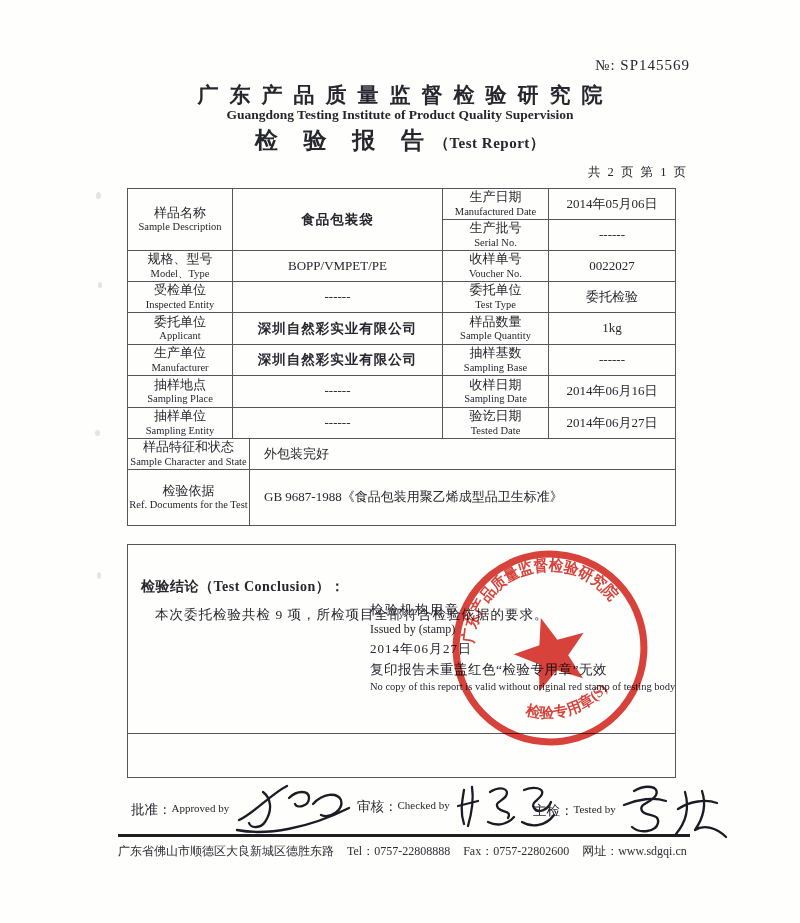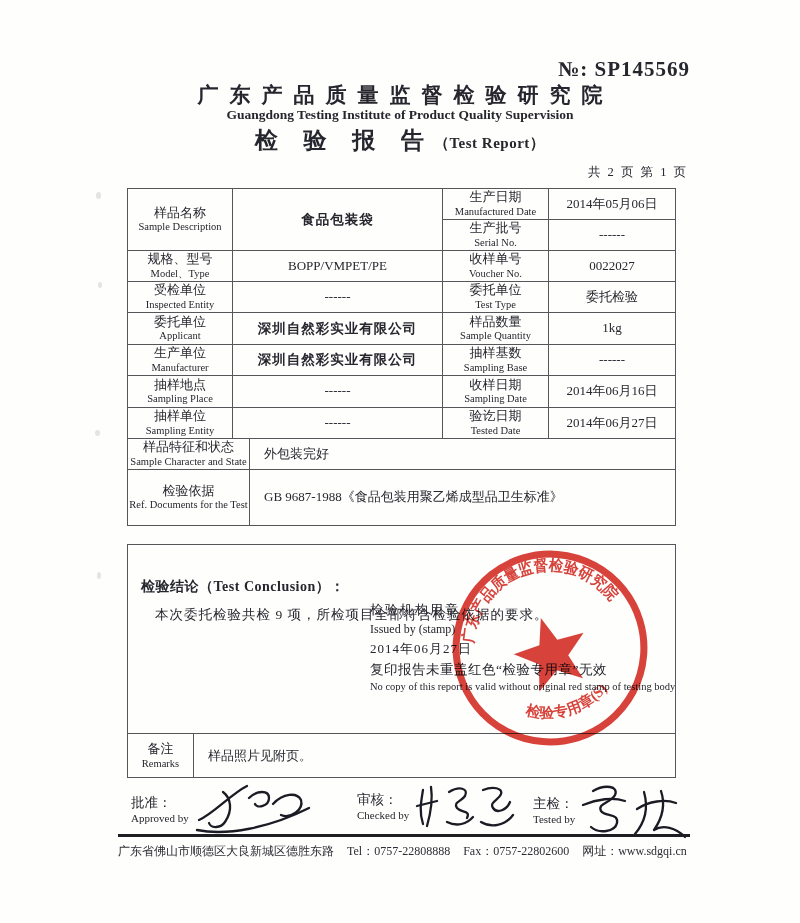--- a/index.html
+++ b/index.html
@@ -10,21 +10,21 @@
   html,body{margin:0;padding:0;background:#ffffff;}
   #page{
     position:relative;
     width:800px;height:923px;
     background:#fefefd;
     font-family:"Liberation Serif","DejaVu Serif",serif;
     color:var(--ink);
     overflow:hidden;
   }
   
-  .report-no{position:absolute;top:57px;right:110px;font-size:21px;font-weight:bold;letter-spacing:1px;}
+  .report-no{position:absolute;top:57px;right:110px;font-size:15px;font-weight:normal;letter-spacing:1px;}
   .institute-cn{position:absolute;top:81px;left:0;width:100%;text-align:center;
     font-size:21px;font-weight:bold;letter-spacing:11px;text-indent:11px;}
   .institute-en{position:absolute;top:107px;left:0;width:100%;text-align:center;
     font-size:13.5px;font-weight:bold;}
   .report-title{position:absolute;top:125px;left:0;width:100%;text-align:center;}
   .report-title .cn{font-size:23px;font-weight:bold;letter-spacing:10px;}
   .report-title .en{font-size:15px;font-weight:bold;letter-spacing:0.5px;}
   .pagination{position:absolute;top:164px;right:112px;font-size:12.5px;letter-spacing:2px;}
 
   
@@ -62,21 +62,21 @@
   .stamp-text .l3{font-size:13px;margin-top:3px;letter-spacing:1px;}
   .stamp-text .l4{font-size:13.5px;margin-top:3px;letter-spacing:0.5px;}
   .stamp-text .l5{font-size:10.5px;margin-top:2px;}
 
   
   .stamp{position:absolute;left:446px;top:544px;width:208px;height:208px;
     mix-blend-mode:multiply;opacity:0.93;pointer-events:none;}
 
   
   .sig-group{position:absolute;top:782px;display:flex;align-items:center;}
-  .sig-label{display:flex;flex-direction:column;align-items:flex-start;line-height:1.2;}
+  .sig-label{display:flex;flex-direction:row;align-items:flex-start;line-height:1.2;}
   .sig-label .cn{font-size:13.5px;}
   .sig-label .en{font-size:11px;}
   .sig-svg{margin-left:6px;}
   .sig-svg path{fill:none;stroke:#1b1b24;stroke-width:2.3;stroke-linecap:round;stroke-linejoin:round;}
 
   
   .footer{position:absolute;left:118px;top:834px;width:572px;
     border-top:3px solid #1d1d22;padding-top:6px;
     font-size:12px;display:flex;gap:13px;white-space:nowrap;color:#2c2c34;}
 
@@ -198,27 +198,20 @@
         <div class="en">Ref. Documents for the Test</div>
       </div>
       <div class="cell lastcol nob left" style="justify-content:center">GB 9687-1988《食品包装用聚乙烯成型品卫生标准》</div>
     </div>
   </div>
 
   <div class="concl-box">
     <div class="concl-area">
       <div class="concl-heading">检验结论（Test Conclusion）：</div>
       <div class="concl-body">本次委托检验共检 9 项，所检项目全部符合检验依据的要求。</div>
-    </div>
-    <div class="remarks-row">
-      <div class="cell">
-        <div class="cn">备注</div>
-        <div class="en">Remarks</div>
-      </div>
-      <div class="cell lastcol left remarks-value">样品照片见附页。</div>
     </div>
   </div>
 
   <div class="stamp-text">
     <div class="l1">检验机构用章</div>
     <div class="l2">Issued by (stamp)</div>
     <div class="l3">2014年06月27日</div>
     <div class="l4">复印报告未重盖红色“检验专用章”无效</div>
     <div class="l5">No copy of this report is valid without original red stamp of testing body</div>
   </div>

